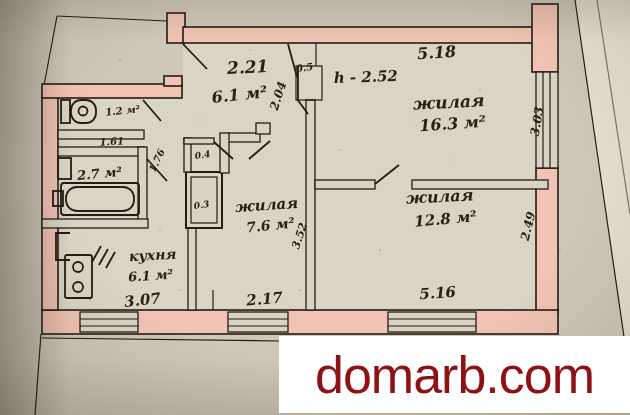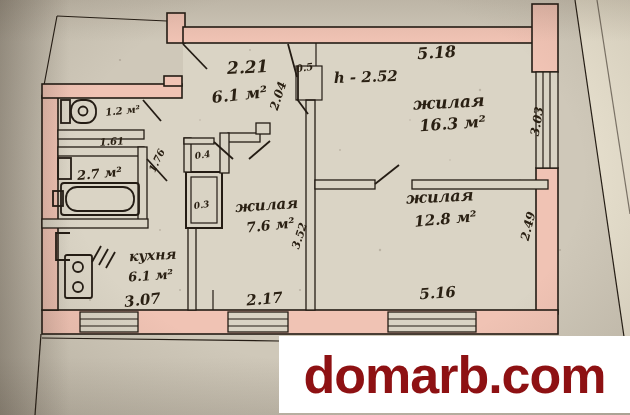--- a/index.html
+++ b/index.html
@@ -16,21 +16,21 @@
       fill:#2a2013;}
   .spk{fill:rgba(70,55,40,.20);}
   #vignette{position:absolute;left:0;top:0;width:630px;height:415px;pointer-events:none;
     background:
       linear-gradient(90deg, rgba(40,30,20,.30), rgba(40,30,20,0) 11%),
       linear-gradient(0deg, rgba(40,30,20,.10), rgba(40,30,20,0) 14%),
       linear-gradient(180deg, rgba(60,45,30,.12), rgba(40,30,20,0) 10%),
       radial-gradient(ellipse at 52% 42%, rgba(0,0,0,0) 55%, rgba(50,40,25,.16) 100%);}
   #watermark{position:absolute;left:279px;top:336px;width:351px;height:77px;
     background:#ffffff;display:flex;align-items:center;justify-content:center;}
-  #watermark span{font-family:"Liberation Sans",sans-serif;font-weight:bold;
+  #watermark span{font-family:"Liberation Sans",sans-serif;font-weight:normal;
     font-size:52px;letter-spacing:-1px;color:#8e1113;line-height:1;}
 </style>
 </head>
 <body>
 
 <div id="stage">
   <svg width="630" height="415" viewBox="0 0 630 415">
 
     <g>
       <polygon points="575,0 630,0 630,378" fill="#e6dfcd"></polygon>

